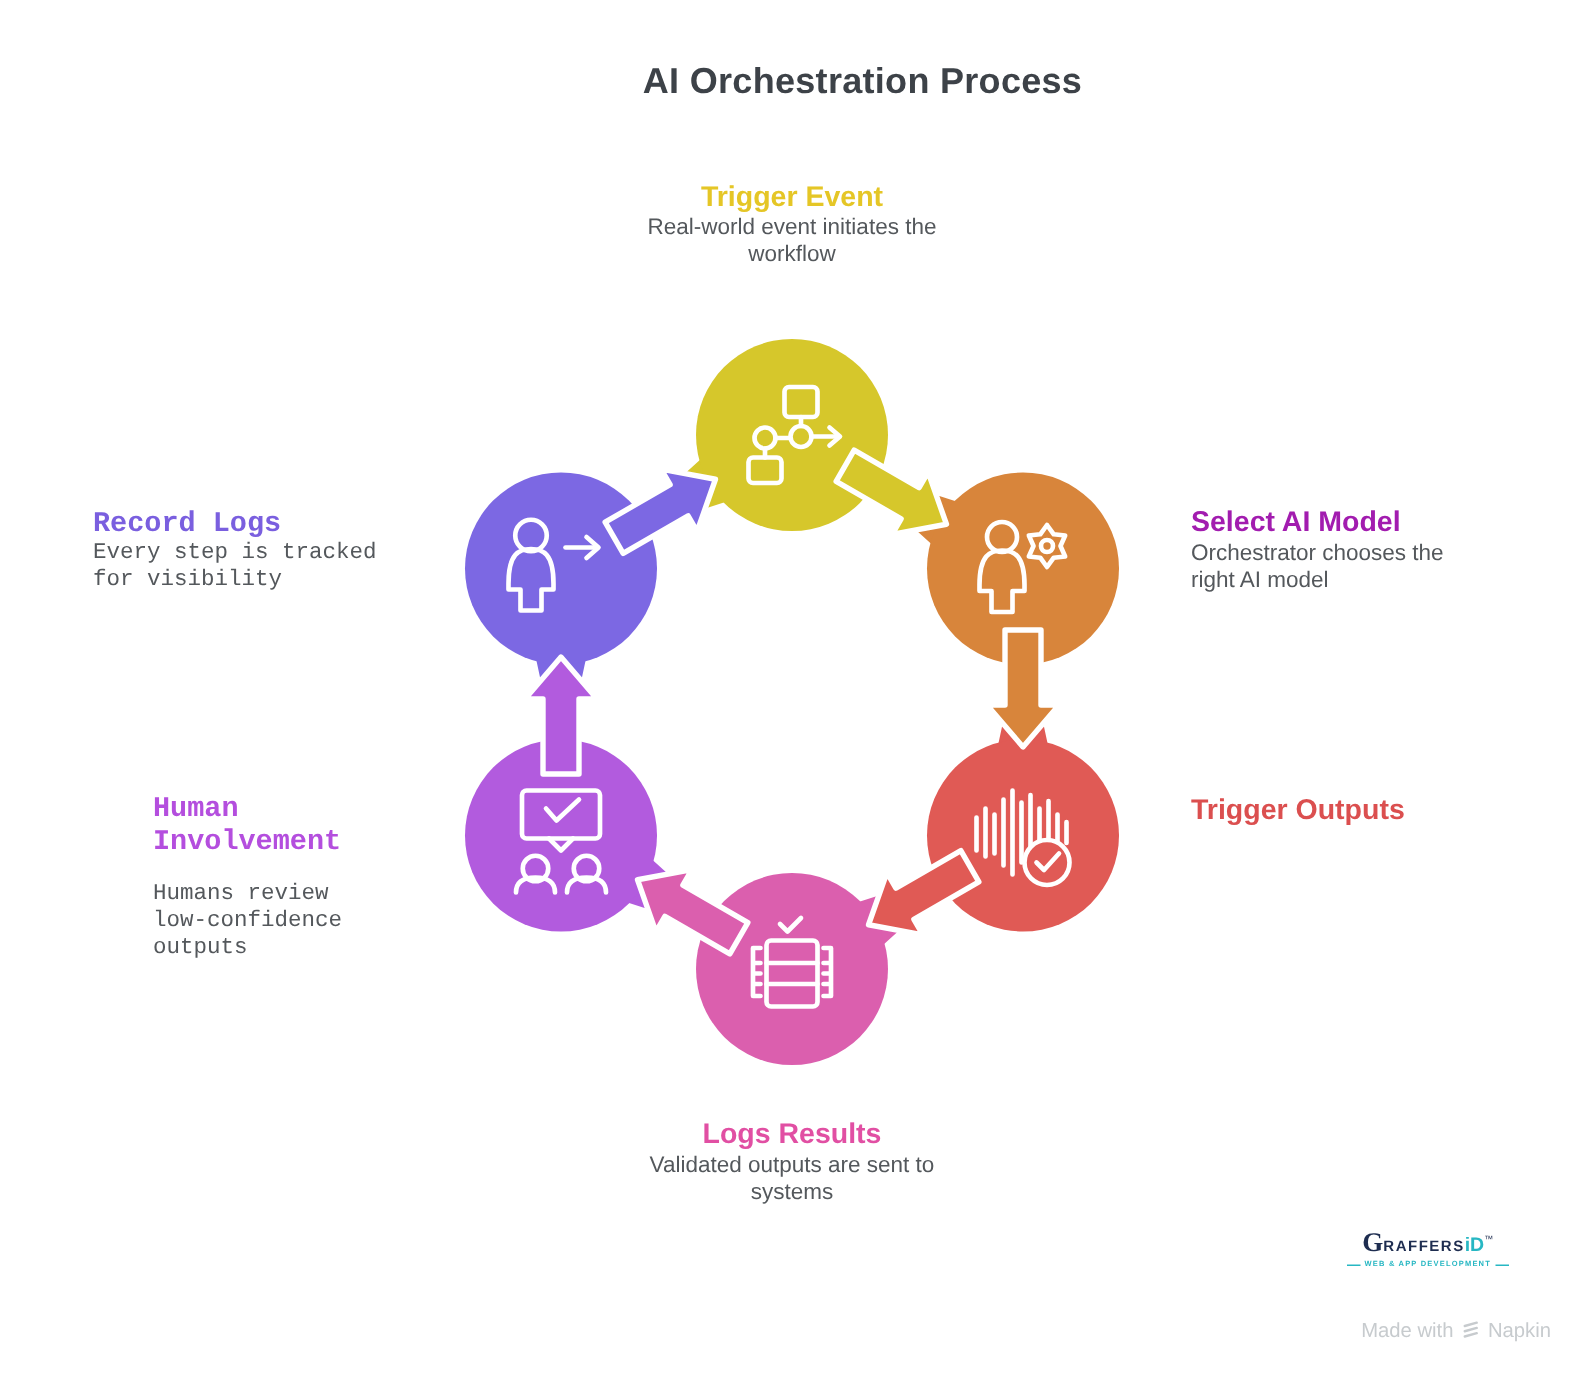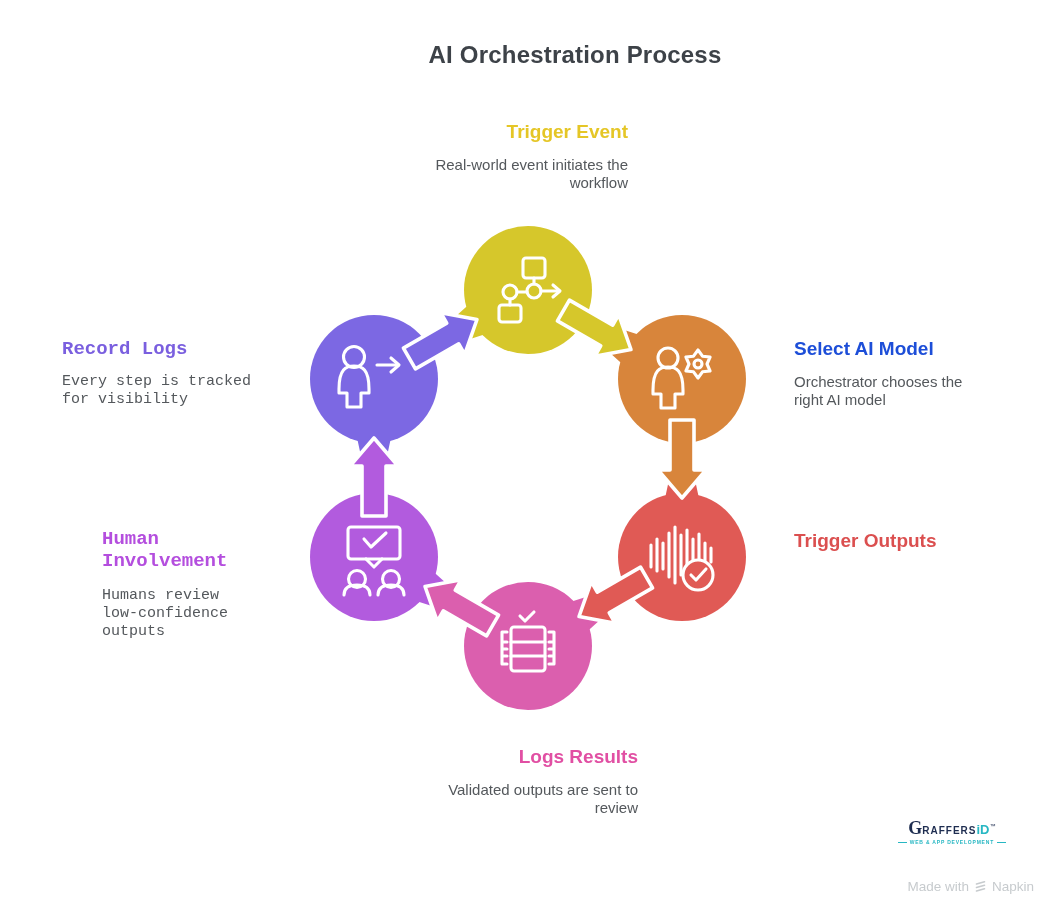--- a/index.html
+++ b/index.html
@@ -7,22 +7,22 @@
     position:relative;width:1062px;height:915px;background:#ffffff;overflow:hidden;
     font-family:"Liberation Sans","DejaVu Sans",sans-serif;
   }
   .page-title{
     position:absolute;left:0;top:41px;width:100%;text-align:center;
     font-size:24px;font-weight:bold;color:#3d4248;letter-spacing:.2px;padding-left:44px;
   }
   .ring-svg{position:absolute;left:0;top:0;}
   .step-label{position:absolute;}
   .step-label .hdr{font-size:19px;font-weight:bold;line-height:1.16;}
-  .step-label .dsc{font-size:15px;line-height:1.2;color:#54585c;margin-top:13px;}
-  .ta-c{text-align:right;}
+  .step-label .dsc{font-size:15px;line-height:1.2;color:#54585c;}
+  .ta-c{text-align:center;}
   .ta-l{text-align:left;}
   .ta-r{text-align:left;font-family:Liberation Mono, monospace;}
   .lbl-trigger {left:428px;top:121px;width:200px;}
   .lbl-select  {left:794px;top:338px;width:190px;}
   .lbl-validate{left:794px;top:530px;width:175px;}
   .lbl-record  {right:800px;top:338px;width:200px;}
   .lbl-human   {right:800px;top:528px;width:160px;}
   .lbl-human .dsc{margin-top:15px;}
   .lbl-pass    {left:418px;top:746px;width:220px;}
   .icon-stroke{stroke:#fff;stroke-width:3.1;fill:none;stroke-linecap:round;stroke-linejoin:round;}
@@ -154,31 +154,31 @@
       <polyline points="17,-21 25,-14 17,-7"></polyline>
     </g>
   </svg>
 
   <div class="step-label lbl-trigger ta-c">
     <div class="hdr" style="color: rgb(229, 198, 38);">Trigger Event</div>
     <div class="dsc">Real-world event initiates the workflow</div>
   </div>
 
   <div class="step-label lbl-select ta-l">
-    <div class="hdr" style="color: #1d4ed8;">Select AI Model</div>
+    <div class="hdr" style="color: #a21caf;">Select AI Model</div>
     <div class="dsc">Orchestrator chooses the right AI model</div>
   </div>
 
   <div class="step-label lbl-validate ta-l">
     <div class="hdr" style="color: rgb(219, 79, 79);">Trigger Outputs</div>
   </div>
 
   <div class="step-label lbl-pass ta-c">
     <div class="hdr" style="color: rgb(225, 79, 163);">Logs Results</div>
-    <div class="dsc">Validated outputs are sent to review</div>
+    <div class="dsc">Validated outputs are sent to systems</div>
   </div>
 
   <div class="step-label lbl-human ta-r">
     <div class="hdr" style="color: rgb(180, 78, 222);">Human Involvement</div>
     <div class="dsc">Humans review low-confidence outputs</div>
   </div>
 
   <div class="step-label lbl-record ta-r">
     <div class="hdr" style="color: rgb(122, 95, 223);">Record Logs</div>
     <div class="dsc">Every step is tracked for visibility</div>

